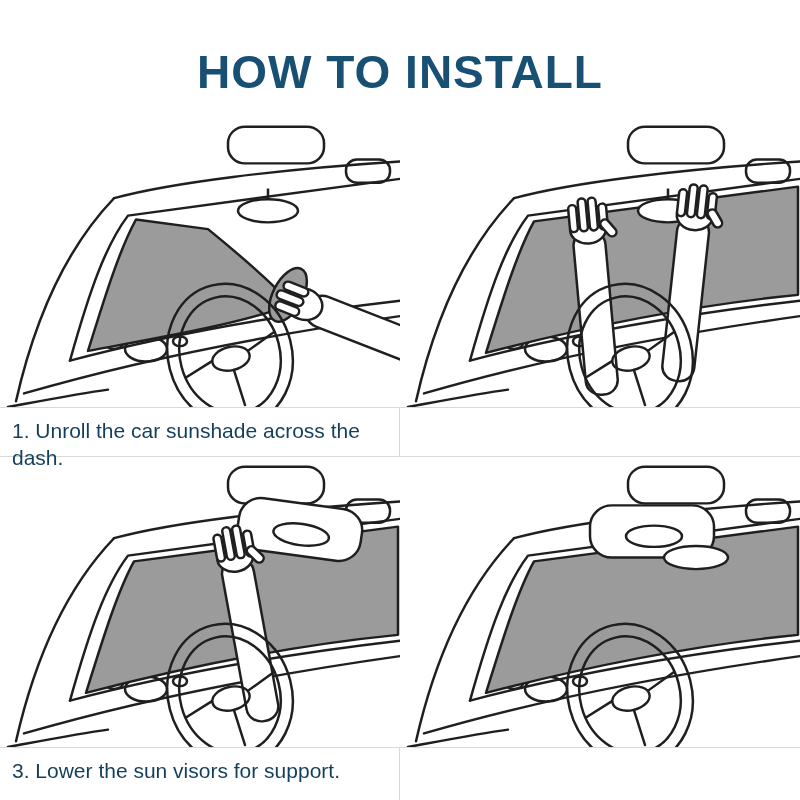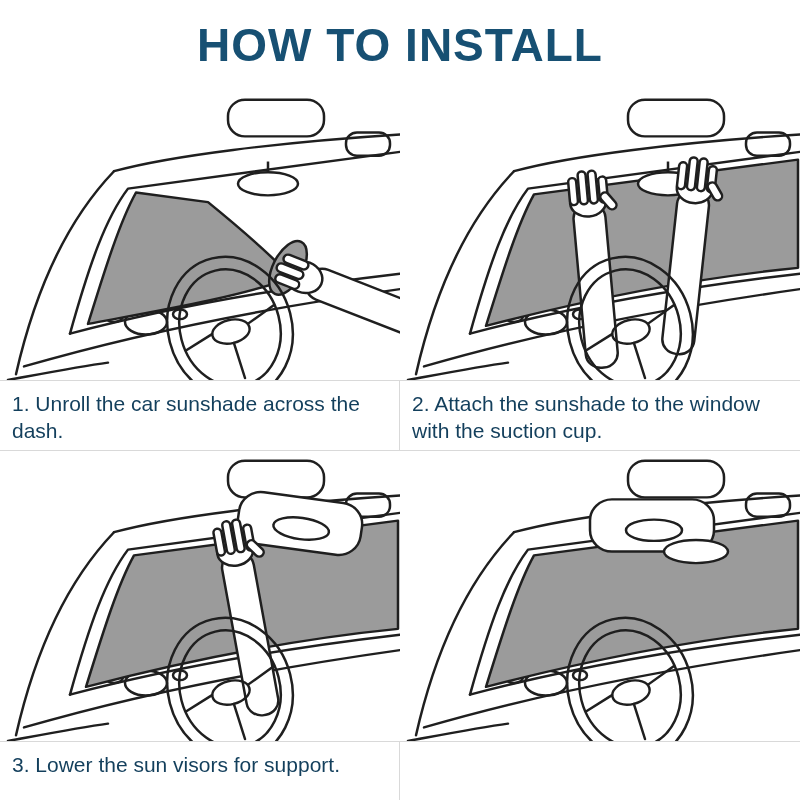--- a/index.html
+++ b/index.html
@@ -6,35 +6,35 @@
     --title:#175073;
     --caption:#133f5c;
     --divider:#d9d9d9;
   }
   *{box-sizing:border-box;}
   html,body{margin:0;padding:0;background:#fff;}
   body{
     width:800px;height:800px;margin:0 auto;overflow:hidden;
     font-family:"Liberation Sans","DejaVu Sans",sans-serif;
   }
-  .header{height:90px;display:flex;align-items:center;justify-content:center;}
+  .header{height:90px;display:flex;align-items:center;justify-content:center;margin-top:27px;}
   .page-title{
     margin:0;color:var(--title,#175073);
     font-size:46px;font-weight:800;letter-spacing:1px;
   }
   .grid{width:800px;}
   .illus-row{display:flex;height:290px;}
   .illus-row figure{margin:0;width:400px;height:290px;}
   .illus-row svg{display:block;width:400px;height:290px;}
   .caption-row{
     display:flex;
     border-top:1px solid var(--divider,#d9d9d9);
     border-bottom:1px solid var(--divider,#d9d9d9);
   }
-  .caption-row.first{height:71px;}
+  .caption-row.first{height:50px;}
   .caption-row.last{height:60px;border-bottom:none;}
   .caption-row p{
     margin:0;width:400px;padding:9px 12px 0 12px;
     color:var(--caption,#133f5c);
     font-size:21px;line-height:1.3;font-weight:500;
   }
   .caption-row p:first-child{border-right:1px solid var(--divider,#d9d9d9);}
 </style>
 </head>
 <body>
@@ -119,21 +119,20 @@
           <use href="#mirror"></use>
           <use href="#hand-up" transform="translate(186,104) rotate(-5)"></use>
           <use href="#hand-up" transform="translate(295,90) rotate(6)"></use>
           <use href="#steering-wheel"></use>
         </svg>
       </figure>
     </div>
 
     <div class="caption-row first">
       <p>1. Unroll the car sunshade across the dash.</p>
-      <p>2. Attach the sunshade to the window with the suction cup.</p>
     </div>
 
     <div class="illus-row">
       <figure>
         <svg viewBox="0 0 400 300" preserveAspectRatio="none">
           <use href="#roof-console"></use>
           <use href="#car-base"></use>
           <use href="#shade-full"></use>
           <use href="#visor-down" transform="translate(300,74) rotate(8)"></use>
           <use href="#hand-up" transform="translate(232,92) rotate(-10)"></use>

